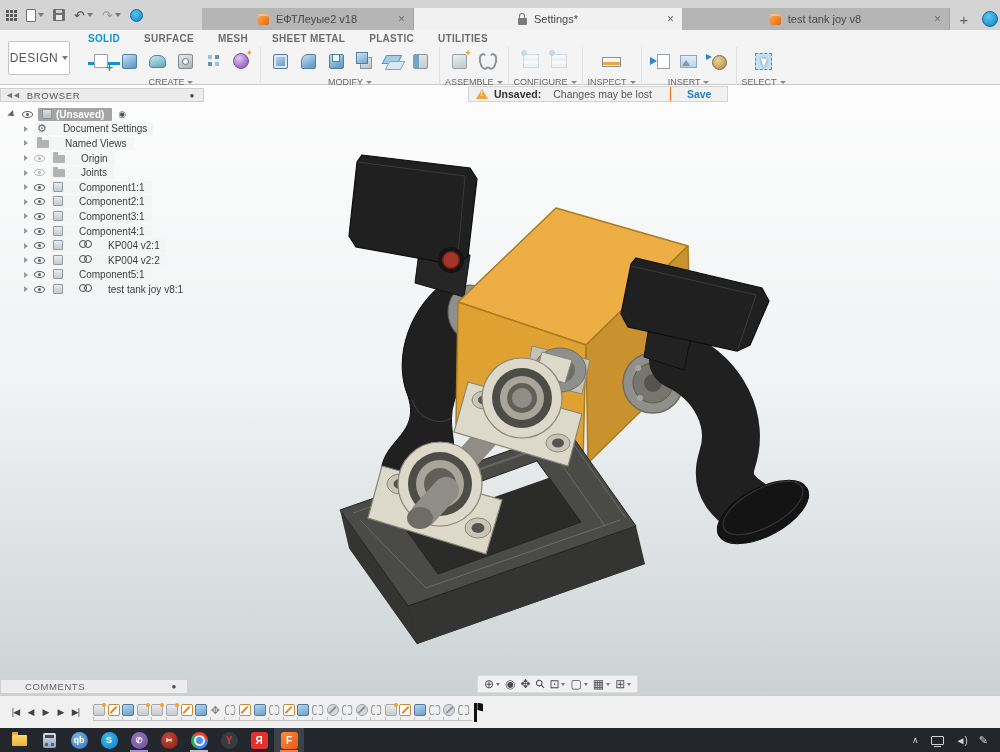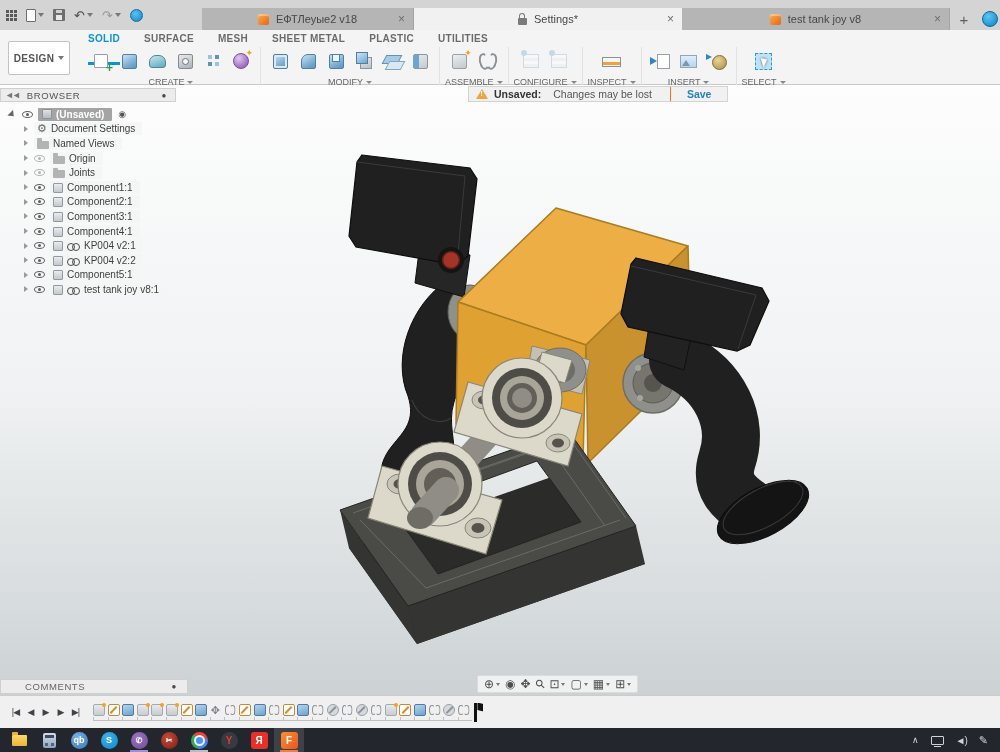--- a/index.html
+++ b/index.html
@@ -28,21 +28,21 @@
   .tab-ic.cube{width:11px;height:11px;border-radius:2px;background:linear-gradient(135deg,#f9b04a,#e4641c);box-shadow:inset 0 2px 0 rgba(255,255,255,.35)}
   .tab-ic.lock{width:9px;height:7px;background:#7a7a7a;border-radius:1px;position:relative;margin-top:4px}
   .tab-ic.lock::before{content:'';position:absolute;top:-5px;left:1.5px;width:4px;height:5px;border:1.5px solid #7a7a7a;border-bottom:none;border-radius:4px 4px 0 0}
   .tab-close{position:absolute;right:8px;color:#6f6f6f;font-size:12px;line-height:1}
   .tb-right{position:absolute;right:2px;top:8px;display:flex;align-items:center;gap:8px;height:22px}
   .ic-plus{font-size:15px;color:#5f5f5f;width:20px;text-align:center}
   .ic-avatar{width:16px;height:16px;border-radius:50%;background:radial-gradient(circle at 38% 32%,#5fc6f2,#0f7fc0);border:1px solid #0c699f}
 
   
   .ribbon{height:55px;background:#f4f4f4;border-bottom:1px solid #c9c9c9;position:relative;flex:none}
-  .design-btn{position:absolute;left:8px;top:11px;width:62px;height:34px;background:#fff;border:1px solid #c3c3c3;border-radius:2px;display:flex;align-items:center;justify-content:center;font-size:10px;font-weight:bold;letter-spacing:.4px;color:#555;gap:4px}
+  .design-btn{position:absolute;left:8px;top:11px;width:62px;height:34px;background:#fff;border:1px solid #c3c3c3;border-radius:2px;display:flex;align-items:center;justify-content:center;font-size:12px;font-weight:normal;letter-spacing:.4px;color:#555;gap:4px}
   .design-btn::after{content:'';width:0;height:0;border-left:3.5px solid transparent;border-right:3.5px solid transparent;border-top:4px solid #777}
   .rb-tabs{position:absolute;left:88px;top:3px;display:flex;gap:24px;font-size:10px;font-weight:bold;letter-spacing:.3px;color:#6b6b6b}
   .rb-tab{padding-bottom:18px;border-bottom:3px solid transparent;cursor:default}
   .rb-tab.active{color:#0a96d3;border-bottom-color:#0a96d3}
   .rb-groups{position:absolute;left:82px;top:17px;display:flex;align-items:flex-start}
   .rb-group{display:flex;flex-direction:column;align-items:center;padding:0 5px;border-right:1px solid #e1e1e1}
   .rb-group:last-child{border-right:none}
   .rb-tools{display:flex;align-items:center;height:28px}
   .rb-glabel{font-size:9px;color:#666;margin-top:2px;display:flex;align-items:center;gap:3px}
   .rb-glabel::after{content:'';width:0;height:0;border-left:3px solid transparent;border-right:3px solid transparent;border-top:3.5px solid #888}
@@ -93,30 +93,30 @@
   
   .warnbar{position:absolute;left:468px;top:1px;height:16px;display:flex;align-items:center;background:#f1f1f1;border:1px solid #d3d3d3;font-size:10.5px}
   .warn-tri{width:0;height:0;border-left:6px solid transparent;border-right:6px solid transparent;border-bottom:10px solid #f2a33c;position:relative;margin:0 6px 0 7px}
   .warn-tri::after{content:'!';position:absolute;left:-1.5px;top:1px;font-size:7px;font-weight:bold;color:#fff}
   .warn-label{font-weight:bold;color:#333;margin-right:12px}
   .warn-msg{color:#555;margin-right:18px}
   .warn-save{color:#2a7fc9;font-weight:bold;padding:0 16px;border-left:1px solid #f97316;height:100%;display:flex;align-items:center}
 
   
   .browser{position:absolute;left:0;top:3px;width:190px}
-  .br-head{width:176px;height:14px;background:#ececec;border:1px solid #cfcfcf;display:flex;align-items:center;font-size:9.5px;letter-spacing:.6px;color:#555}
+  .br-head{width:204px;height:14px;background:#ececec;border:1px solid #cfcfcf;display:flex;align-items:center;font-size:9.5px;letter-spacing:.6px;color:#555}
   .br-collapse{margin-left:4px;color:#777;font-size:9px;letter-spacing:-2px}
   .br-collapse::before{content:'◄◄'}
   .br-title{margin-left:8px}
   .br-gear{margin-left:auto;margin-right:8px;color:#4a4a4a;font-size:8px}
   .br-gear::before{content:'●'}
   .br-tree{margin-top:5px;font-size:10px;color:#3e3e3e}
   .br-row{display:flex;align-items:center;height:14.6px;padding-left:24px}
   .br-row.root{padding-left:8px}
-  .chip{display:inline-flex;align-items:flex-end;gap:4px;background:rgba(243,244,245,.85);padding:1px 7px 1px 3px;border-radius:1px;white-space:nowrap}
+  .chip{display:inline-flex;align-items:flex-start;gap:16px;background:rgba(243,244,245,.85);padding:1px 7px 1px 3px;border-radius:1px;white-space:nowrap}
   .root-chip{background:#a4a4a4;color:#fff;font-weight:bold;padding:1px 8px 1px 4px;border-radius:1px;display:inline-flex;align-items:center;gap:4px}
   .caret-c{width:0;height:0;border-top:3.5px solid transparent;border-bottom:3.5px solid transparent;border-left:4.5px solid #9a9a9a;margin-right:6px;flex:none}
   .caret-o{width:0;height:0;border-left:4px solid transparent;border-right:4px solid transparent;border-top:5px solid #666;margin-right:6px;flex:none;transform:rotate(-45deg)}
   .eye{width:11px;height:7px;border:1.2px solid #5f5f5f;border-radius:50%;position:relative;margin-right:5px;flex:none}
   .eye::after{content:'';position:absolute;width:3px;height:3px;background:#5f5f5f;border-radius:50%;top:1px;left:3px}
   .eye.off{border-color:#b5b5b5}
   .eye.off::after{background:#b5b5b5}
   .bi-gear::before{content:'⚙';font-size:11px;color:#666;line-height:1}
   .bi-folder{width:12px;height:8px;background:#b3b3b3;border-radius:1px;position:relative;margin-top:2px;flex:none}
   .bi-folder::before{content:'';position:absolute;top:-2.5px;left:0;width:5px;height:2.5px;background:#b3b3b3;border-radius:1px 1px 0 0}

